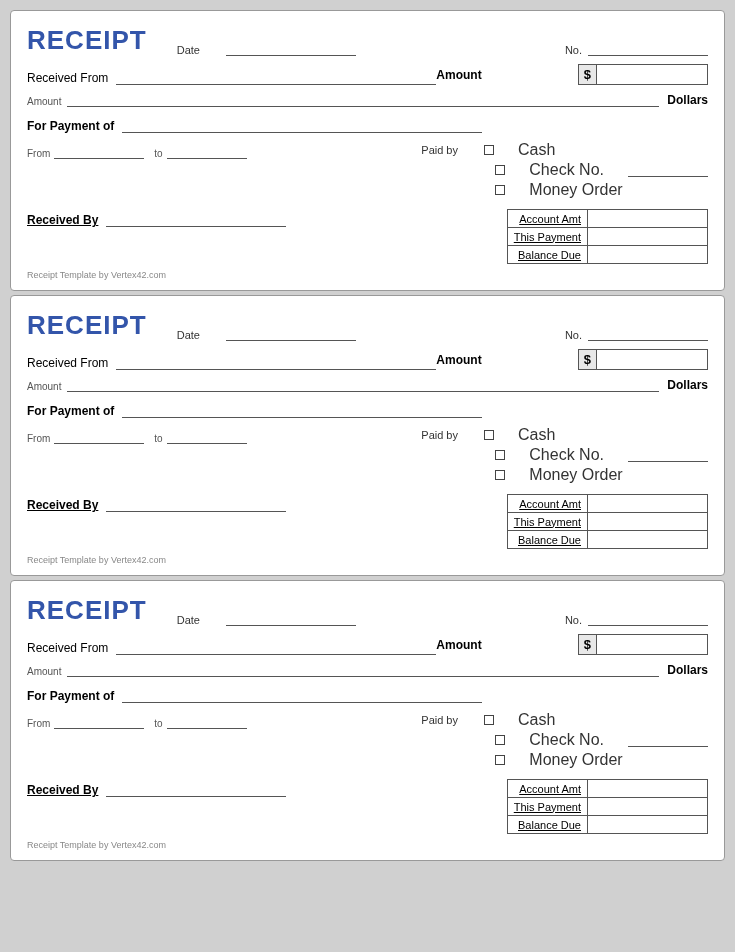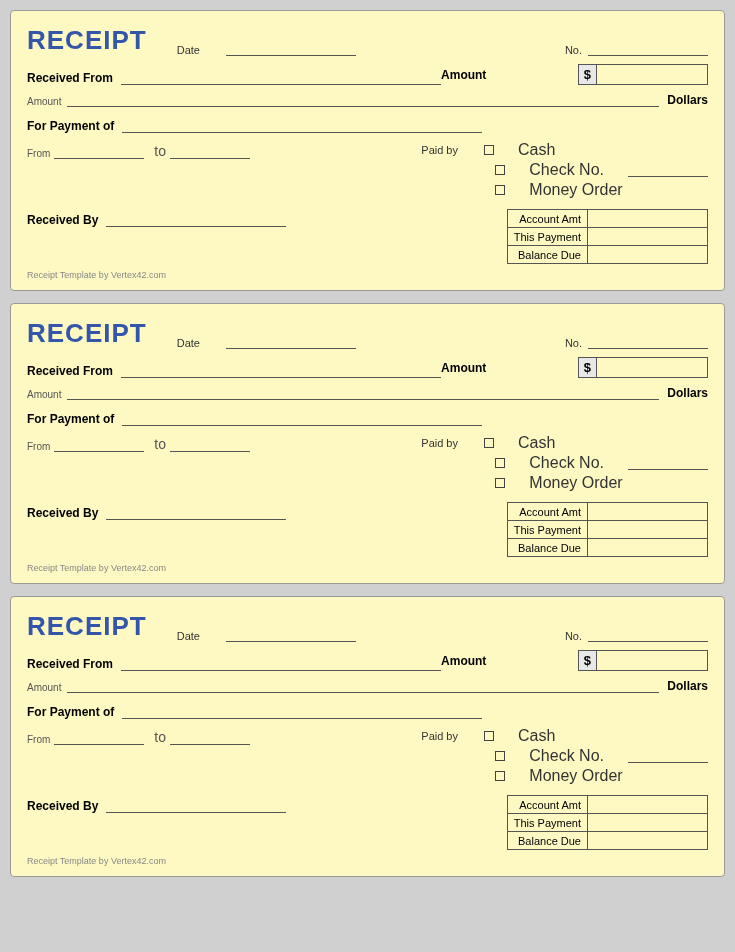--- a/index.html
+++ b/index.html
@@ -5,25 +5,25 @@
     * { box-sizing: border-box; margin: 0; padding: 0; }
     body {
       background: #d0d0d0;
       font-family: Arial, sans-serif;
       font-size: 11px;
       padding: 10px;
       width: 735px;
       min-height: 952px;
     }
     .receipt-card {
-      background: #fef9c3;
+      background: #ffffff;
       border: 1px solid #999;
       border-radius: 4px;
       padding: 14px 16px 10px 16px;
-      margin-bottom: 12px;
+      margin-bottom: 4px;
       width: 100%;
     }
     
     .header-row {
       display: flex;
       align-items: flex-end;
       margin-bottom: 8px;
     }
     .receipt-title {
       font-size: 26px;
@@ -66,21 +66,21 @@
       margin-right: 6px;
     }
     .no-field { width: 120px; }
     
     .received-from-row {
       display: flex;
       align-items: flex-end;
       margin-bottom: 4px;
     }
     .received-from-label {
-      font-weight: bold;
+      font-weight: normal;
       font-size: 12px;
       margin-right: 8px;
       white-space: nowrap;
       color: #000;
     }
     .received-from-field { flex: 1; max-width: 320px; }
     .amount-box {
       display: flex;
       align-items: stretch;
       border: 1.5px solid #555;
@@ -157,21 +157,21 @@
       align-items: flex-end;
       flex: 1;
     }
     .from-label {
       font-size: 10px;
       color: #555;
       margin-right: 4px;
     }
     .from-field { width: 90px; margin-right: 10px; }
     .to-label {
-      font-size: 14px;
+      font-size: 10px;
       color: #555;
       margin-right: 4px;
     }
     .to-field { width: 80px; }
     .paid-by-section {
       display: flex;
       flex-direction: column;
       margin-left: 20px;
       flex-shrink: 0;
     }
@@ -205,20 +205,21 @@
       outline: none;
       background: transparent;
       font-size: 11px;
       margin-left: 4px;
     }
     
     .bottom-row {
       display: flex;
       align-items: flex-start;
       margin-bottom: 6px;
+      text-decoration: underline;
     }
     .received-by-section {
       display: flex;
       align-items: flex-end;
       flex: 1;
     }
     .received-by-label {
       font-weight: bold;
       font-size: 12px;
       margin-right: 8px;

